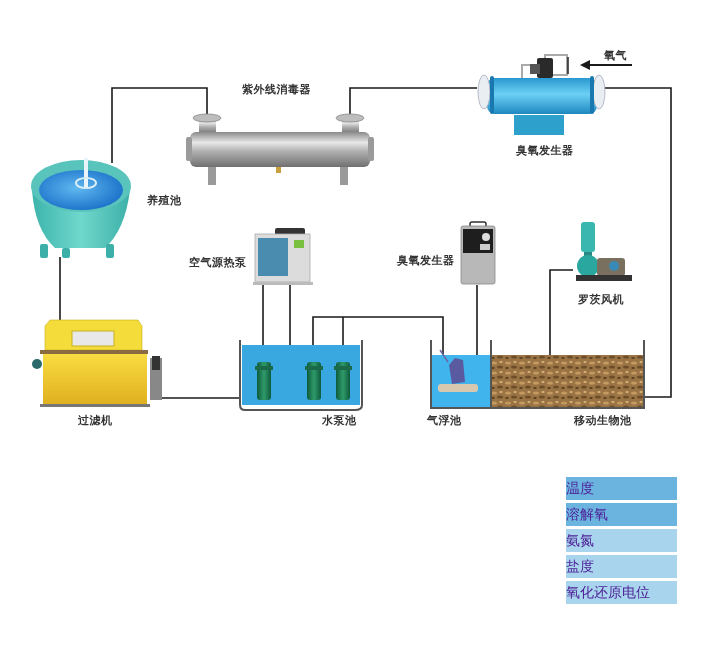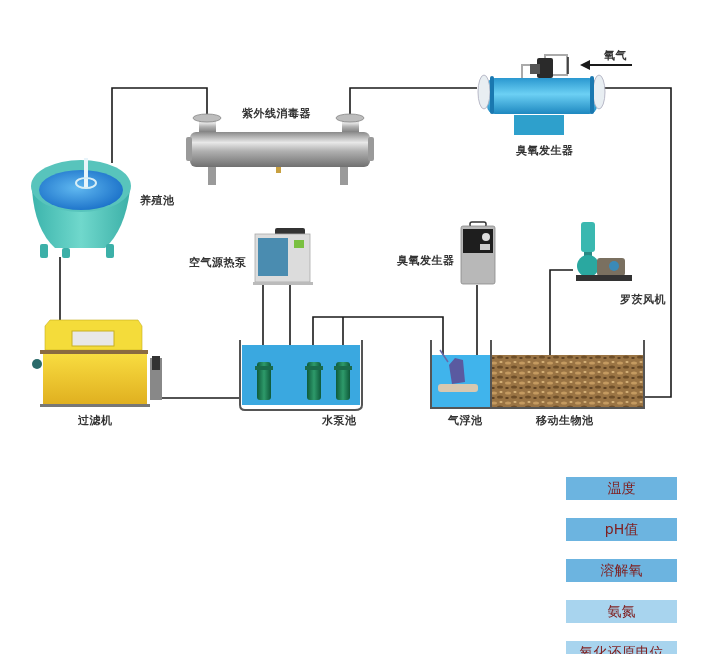--- a/index.html
+++ b/index.html
@@ -1,22 +1,22 @@
 <!DOCTYPE html>
 <html><head>
 <meta charset="utf-8">
 <style>
   html, body { margin: 0; padding: 0; background: #ffffff; }
   body { width: 716px; height: 654px; position: relative; overflow: hidden;
          font-family: "DejaVu Sans", "Liberation Sans", sans-serif; }
   #canvas { position: absolute; left: 0; top: 0; width: 716px; height: 654px; }
   .lbl { position: absolute; font-size: 11px; color: #333; white-space: nowrap; font-weight: bold; letter-spacing: 0.5px; }
   .legend { position: absolute; left: 566px; top: 477px; width: 111px; }
-  .legend-row { height: 23px; margin-bottom: 18px; text-align: center; line-height: 23px;
-                font-size: 14px; color: #7f1d1d; }
+  .legend-row { height: 23px; margin-bottom: 3px; text-align: left; line-height: 23px;
+                font-size: 14px; color: #4c1d95; }
 </style>
 </head>
 <body>
 
 <svg id="canvas" viewBox="0 0 716 654" xmlns="http://www.w3.org/2000/svg">
   <defs>
     <linearGradient id="steel" x1="0" y1="0" x2="0" y2="1">
       <stop offset="0" stop-color="#8a8a8a"></stop>
       <stop offset="0.3" stop-color="#e8e8e8"></stop>
       <stop offset="0.55" stop-color="#b0b0b0"></stop>
@@ -180,31 +180,31 @@
     <line x1="448" y1="362" x2="440" y2="350" stroke="#6868a8" stroke-width="1.5"></line>
     <rect x="438" y="384" width="40" height="8" rx="3" fill="#d8c8b0"></rect>
   </g>
 
   <g>
     <rect x="492" y="355" width="152" height="52" fill="url(#bio)"></rect>
   </g>
   <path d="M431,340 L431,408 L644,408 L644,340 M491,340 L491,408" fill="none" stroke="#555" stroke-width="2"></path>
 </svg>
 
-<div class="lbl" style="left:242px;top:106px;">紫外线消毒器</div>
+<div class="lbl" style="left:242px;top:82px;">紫外线消毒器</div>
 <div class="lbl" style="left:516px;top:143px;">臭氧发生器</div>
 <div class="lbl" style="left:604px;top:48px;">氧气</div>
-<div class="lbl" style="left:140px;top:193px;">养殖池</div>
+<div class="lbl" style="left:147px;top:193px;">养殖池</div>
 <div class="lbl" style="left:189px;top:255px;">空气源热泵</div>
 <div class="lbl" style="left:397px;top:253px;">臭氧发生器</div>
-<div class="lbl" style="left:578px;top:292px;margin-left:42px;">罗茨风机</div>
+<div class="lbl" style="left:578px;top:292px;">罗茨风机</div>
 <div class="lbl" style="left:78px;top:413px;">过滤机</div>
 <div class="lbl" style="left:285px;top:413px;margin-left:37px;">水泵池</div>
-<div class="lbl" style="left:448px;top:413px;">气浮池</div>
-<div class="lbl" style="left:536px;top:413px;">移动生物池</div>
+<div class="lbl" style="left:427px;top:413px;">气浮池</div>
+<div class="lbl" style="left:574px;top:413px;">移动生物池</div>
 
 <div class="legend">
   <div class="legend-row" style="background: rgb(108, 180, 224);">温度</div>
-  <div class="legend-row" style="background: rgb(108, 180, 224);">pH值</div>
   <div class="legend-row" style="background: rgb(108, 180, 224);">溶解氧</div>
   <div class="legend-row" style="background: rgb(168, 212, 238);">氨氮</div>
+  <div class="legend-row" style="background: rgb(168, 212, 238);">盐度</div>
   <div class="legend-row" style="background: rgb(168, 212, 238);">氧化还原电位</div>
 </div>
 
 </body></html>

